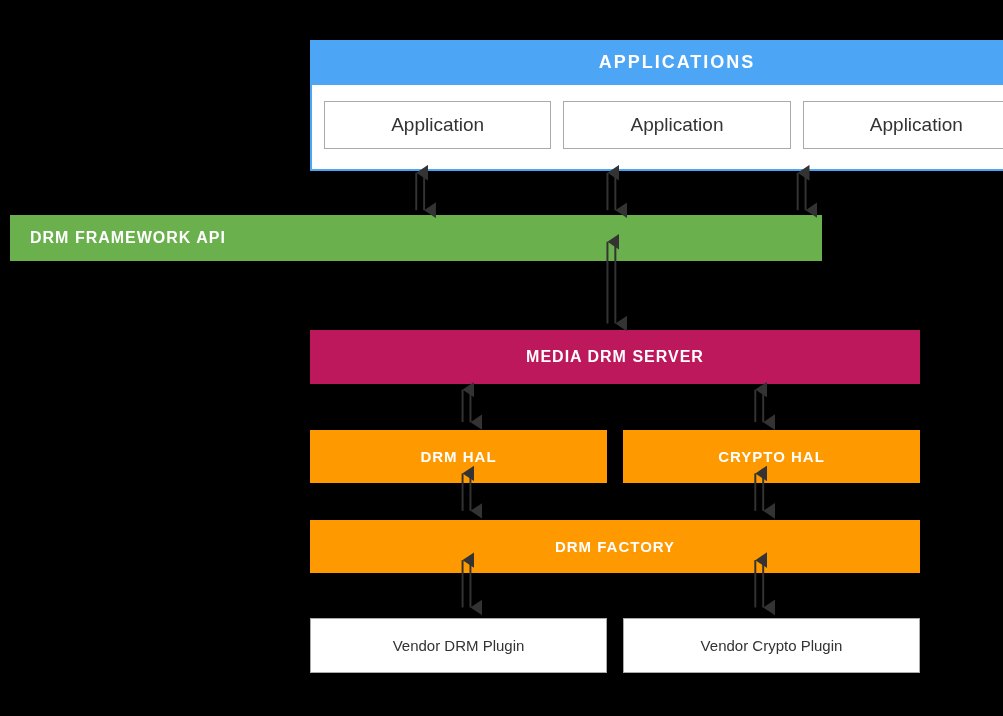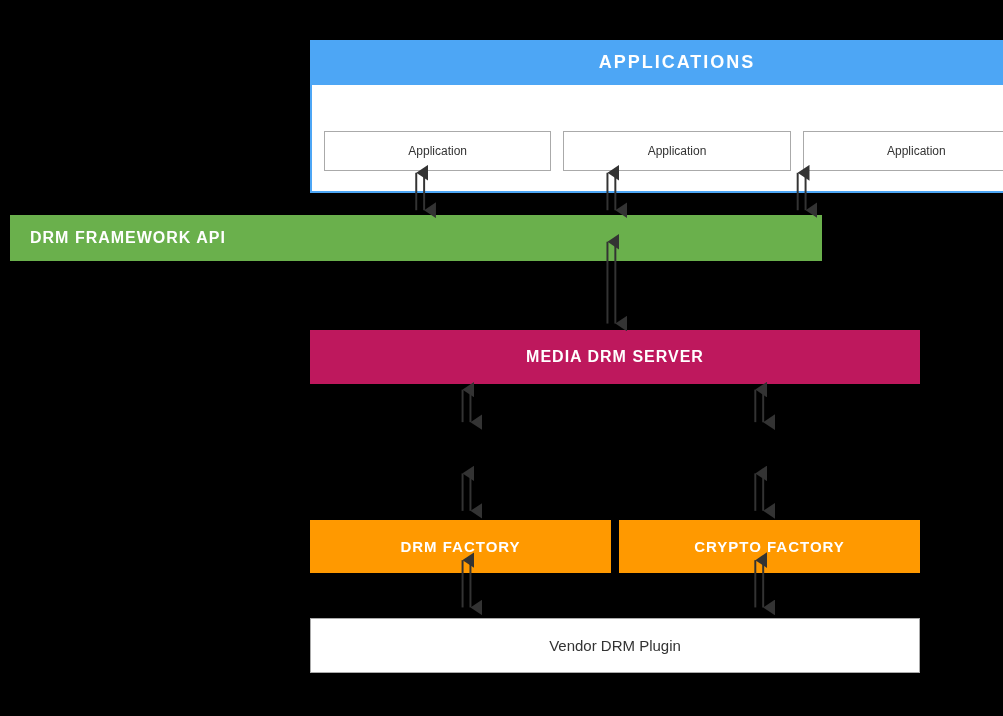--- a/index.html
+++ b/index.html
@@ -45,26 +45,25 @@
       display: flex;
       gap: 12px;
       justify-content: space-around;
       border: 2px solid #4da6f5;
       border-top: none;
     }
 
     .app-box {
       border: 1.5px solid #aaa;
       padding: 12px 28px;
-      font-size: 12px;
+      font-size: 19px;
       color: #333;
       background: white;
       flex: 1;
       text-align: center;
-      margin-top: 30px;
     }
 
     
     .drm-framework {
       position: absolute;
       top: 195px;
       left: 0px;
       width: 812px;
       background: #6ab04c;
       color: white;
@@ -179,28 +178,32 @@
   </div>
 
   <div class="drm-framework">
     <span>DRM FRAMEWORK API</span>
   </div>
 
   <div class="media-drm-server">
     <span>MEDIA DRM SERVER</span>
   </div>
 
+  <div class="hal-row">
+    <div class="hal-box">DRM HAL</div>
+    <div class="hal-box">CRYPTO HAL</div>
+  </div>
 
   <div class="factory-row">
     <div class="factory-box">DRM FACTORY</div>
-    <div class="factory-box">CRYPTO FACTORY</div>
   </div>
 
   <div class="vendor-row">
     <div class="vendor-box">Vendor DRM Plugin</div>
+    <div class="vendor-box">Vendor Crypto Plugin</div>
   </div>
 
   <svg class="arrows-svg" viewBox="0 0 983 696" xmlns="http://www.w3.org/2000/svg">
 
     <defs>
       <marker id="arrowhead-down" markerWidth="8" markerHeight="6" refX="4" refY="6" orient="auto">
         <polygon points="0 0, 8 0, 4 6" fill="#333"></polygon>
       </marker>
       <marker id="arrowhead-up" markerWidth="8" markerHeight="6" refX="4" refY="0" orient="auto">
         <polygon points="0 6, 8 6, 4 0" fill="#333"></polygon>

